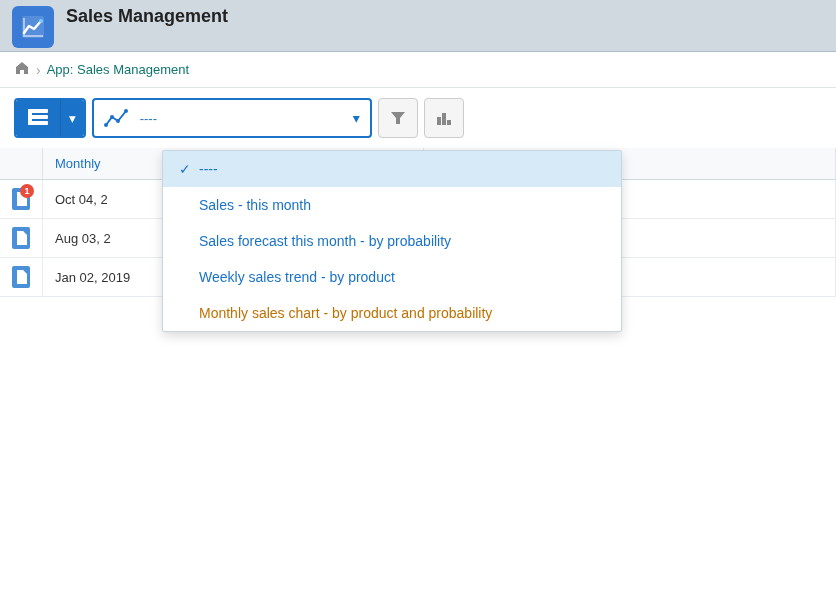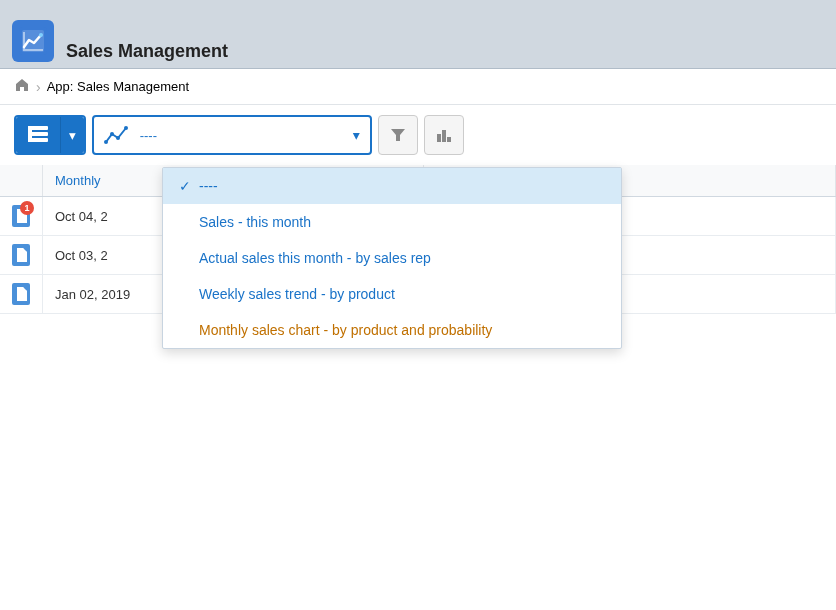--- a/index.html
+++ b/index.html
@@ -9,23 +9,23 @@
       background: #fff;
       width: 836px;
       height: 610px;
       overflow: hidden;
     }
 
     
     .app-header {
       background: #d0d8e0;
       display: flex;
-      align-items: flex-end;
+      align-items: flex-start;
       padding: 6px 12px;
-      height: 69px;
+      height: 52px;
       border-bottom: 1px solid #b0bcc8;
     }
     .app-icon {
       width: 42px;
       height: 42px;
       background: #3a7bd5;
       border-radius: 6px;
       display: flex;
       align-items: center;
       justify-content: center;
@@ -55,21 +55,21 @@
       color: #888;
       font-size: 16px;
       margin-right: 6px;
     }
     .breadcrumb-separator {
       color: #aaa;
       margin-right: 6px;
       font-size: 14px;
     }
     .breadcrumb-text {
-      color: #000000;
+      color: #0f766e;
       font-size: 13px;
     }
 
     
     .toolbar {
       display: flex;
       align-items: center;
       padding: 10px 14px;
       background: #fff;
       gap: 6px;
@@ -344,25 +344,25 @@
       <span class="check-icon">✓</span>
       <span>----</span>
     </div>
 
     <div class="dropdown-item blue-text">
       <span class="check-icon"></span>
       <span>Sales - this month</span>
     </div>
 
 
-
     <div class="dropdown-item blue-text">
       <span class="check-icon"></span>
-      <span>Actual sales this month - by sales rep</span>
-    </div>
+      <span>Sales forecast this month - by probability</span>
+    </div>
+
 
     <div class="dropdown-item blue-text">
       <span class="check-icon"></span>
       <span>Weekly sales trend - by product</span>
     </div>
 
     <div class="dropdown-item orange-text">
       <span class="check-icon"></span>
       <span>Monthly sales chart - by product and probability</span>
     </div>
@@ -409,21 +409,21 @@
           <div class="row-icon">
             <div class="doc-icon">
               <svg viewBox="0 0 12 14" fill="white">
                   <path d="M2 0h6l4 4v10H2V0z"></path>
                   <path d="M8 0v4h4" fill="none" stroke="rgba(255,255,255,0.5)" stroke-width="1"></path>
                 </svg>
             </div>
           </div>
         </td>
         <td>
-          <span>Oct 03, 2</span>
+          <span>Aug 03, 2</span>
         </td>
         <td>
           <span>Product-C</span>
         </td>
       </tr>
 
       <tr>
         <td>
           <div class="row-icon">
             <div class="doc-icon">

